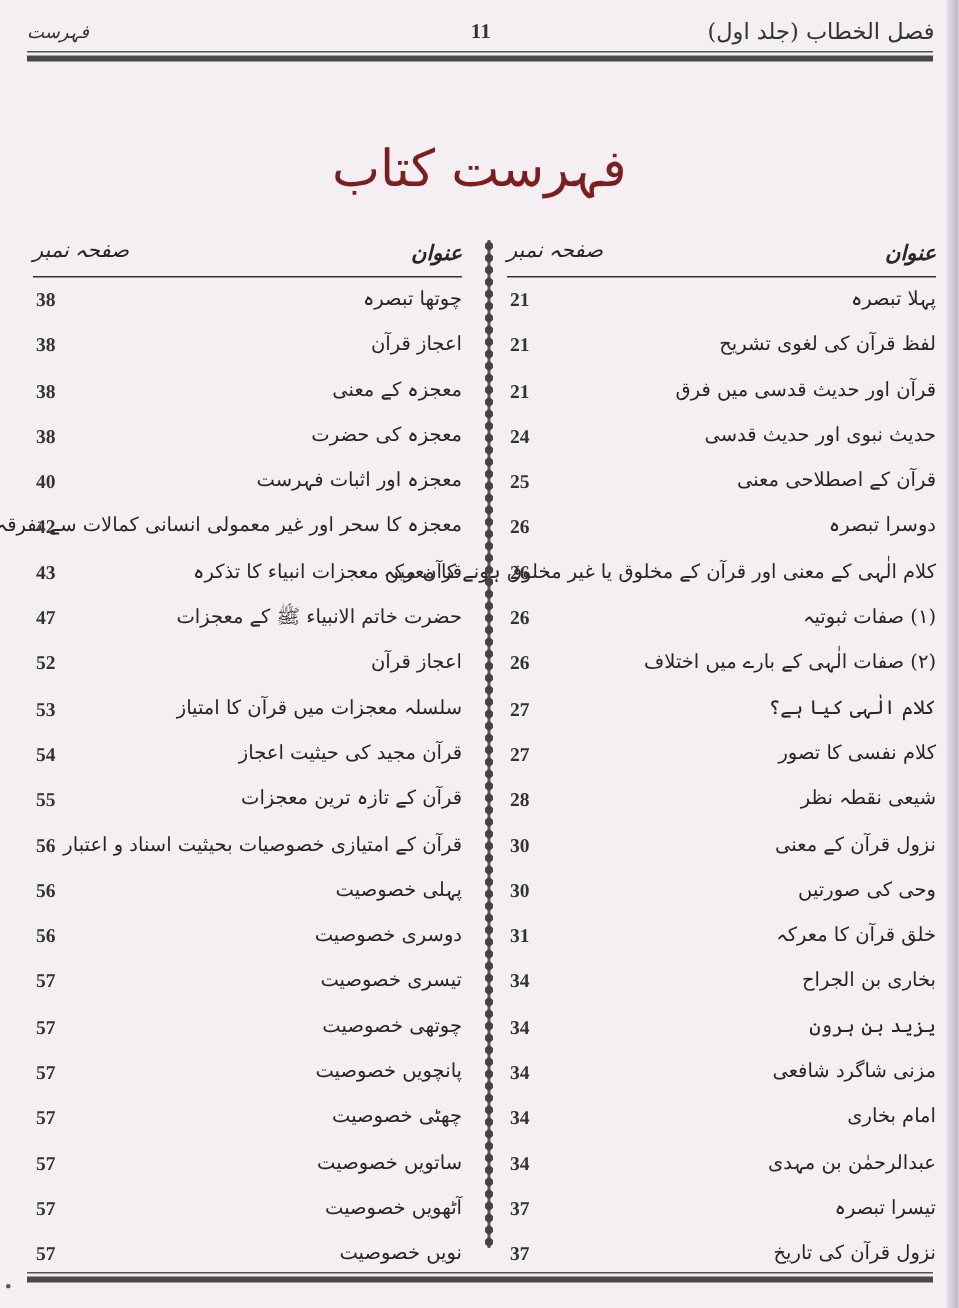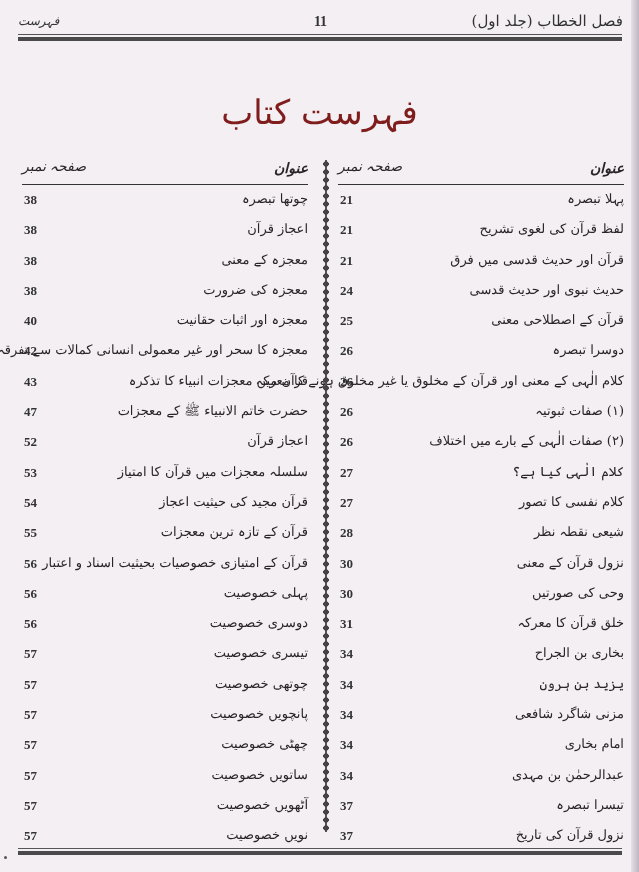--- a/index.html
+++ b/index.html
@@ -207,25 +207,25 @@
       </div>
       <div class="toc-row">
         <span class="t">اعجاز قرآن</span>
         <span class="p">38</span>
       </div>
       <div class="toc-row">
         <span class="t">معجزہ کے معنی</span>
         <span class="p">38</span>
       </div>
       <div class="toc-row">
-        <span class="t">معجزہ کی ضرورت</span>
+        <span class="t">معجزہ کی حضرت</span>
         <span class="p">38</span>
       </div>
       <div class="toc-row">
-        <span class="t">معجزہ اور اثبات حقانیت</span>
+        <span class="t">معجزہ اور اثبات فہرست</span>
         <span class="p">40</span>
       </div>
       <div class="toc-row">
         <span class="t">معجزہ کا سحر اور غیر معمولی انسانی کمالات سے تفرقہ</span>
         <span class="p">42</span>
       </div>
       <div class="toc-row">
         <span class="t">قرآن میں معجزات انبیاء کا تذکرہ</span>
         <span class="p">43</span>
       </div>

